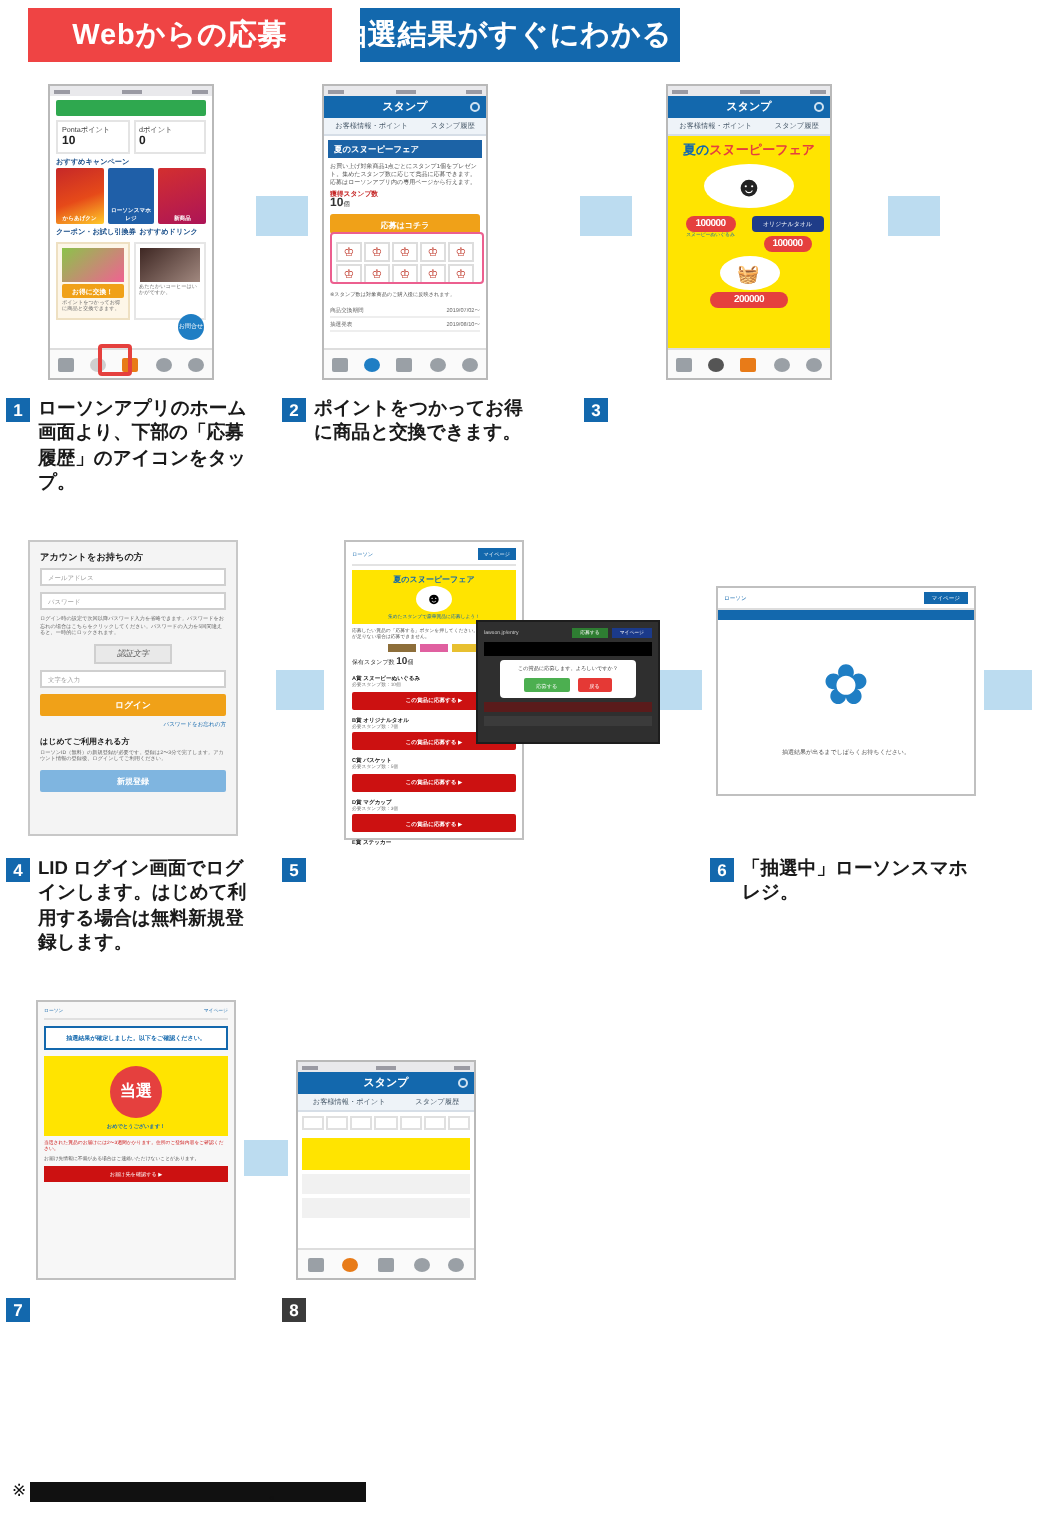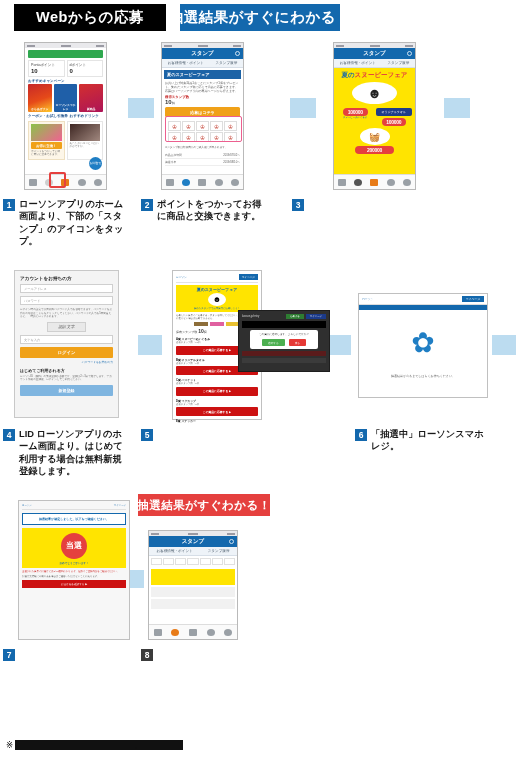--- a/index.html
+++ b/index.html
@@ -11,21 +11,21 @@
   }
   #page { position: relative; width: 521px; height: 758px; }
 
   
   .banner {
     position: absolute;
     display: flex; align-items: center; justify-content: center;
     color: #ffffff; font-weight: bold; letter-spacing: .5px;
     white-space: nowrap;
   }
-  .banner-yellow { background: #000000; }
+  .banner-yellow { background: #ef4444; }
   .banner-blue   { background: #1368ad; }
   .banner-red    { background: #e5403e; }
 
   #banner-web     { left: 14px;  top: 4px;  width: 152px; height: 27px; font-size: 14.5px; }
   #banner-result  { left: 180px; top: 4px;  width: 160px; height: 27px; font-size: 14.5px; }
   #banner-quick   { left: 138px; top: 494px; width: 132px; height: 22px; font-size: 11.5px; }
 
   
   .arrow {
     position: absolute; background: #bcdcf0;
@@ -574,21 +574,21 @@
         </div>
       <div class="tab">
           <span class="glyph" style="border-radius:50%"></span>
           <span class="cap">設定</span>
         </div>
     </div>
   </div>
 
   <div class="caption" style="left:3px;top:198px;width:122px;">
     <span class="num">1</span>
-    <span class="txt">ローソンアプリのホーム画面より、下部の「スタンプ」のアイコンをタップ。</span>
+    <span class="txt">ローソンアプリのホーム画面より、下部の「応募履歴」のアイコンをタップ。</span>
   </div>
   <div class="caption" style="left:141px;top:198px;width:122px;">
     <span class="num">2</span>
     <span class="txt">ポイントをつかってお得に商品と交換できます。</span>
   </div>
   <div class="caption" style="left:292px;top:198px;width:126px;">
     <span class="num">3</span>
   </div>
 
   <div class="login" style="left:14px;top:270px;width:105px;height:148px;">
@@ -674,33 +674,32 @@
       <span>ローソン</span>
       <span style="background:#1368ad;color:#fff;padding:1px 4px">マイページ</span>
     </div>
     <div class="ribbon"></div>
     <div class="stage">✿</div>
     <div class="cap">抽選結果が出るまでしばらくお待ちください。</div>
   </div>
 
   <div class="caption" style="left:3px;top:428px;width:128px;">
     <span class="num">4</span>
-    <span class="txt">LID ローソンアプリのホーム画面より。はじめて利用する場合は無料新規登録します。</span>
+    <span class="txt">LID ログイン画面でログインします。はじめて利用する場合は無料新規登録します。</span>
   </div>
   <div class="caption" style="left:141px;top:428px;width:122px;">
     <span class="num">5</span>
   </div>
   <div class="caption" style="left:355px;top:428px;width:130px;">
     <span class="num">6</span>
     <span class="txt">「抽選中」ローソンスマホレジ。</span>
   </div>
 
-  <div id="banner-quick" class="banner banner-red">抽選結果がすぐわかる！</div>
-
-  <div class="result" style="left:18px;top:500px;width:112px;height:140px;">
+
+  <div class="result" style="left:18px;top:500px;width:100px;height:140px;">
     <div class="hdr">
       <span>ローソン</span>
       <span>マイページ</span>
     </div>
     <div class="box">
       <div class="t">抽選結果が確定しました。以下をご確認ください。</div>
     </div>
     <div class="yellowcard">
       <div class="seal">当選</div>
       <div class="sub">おめでとうございます！</div>

